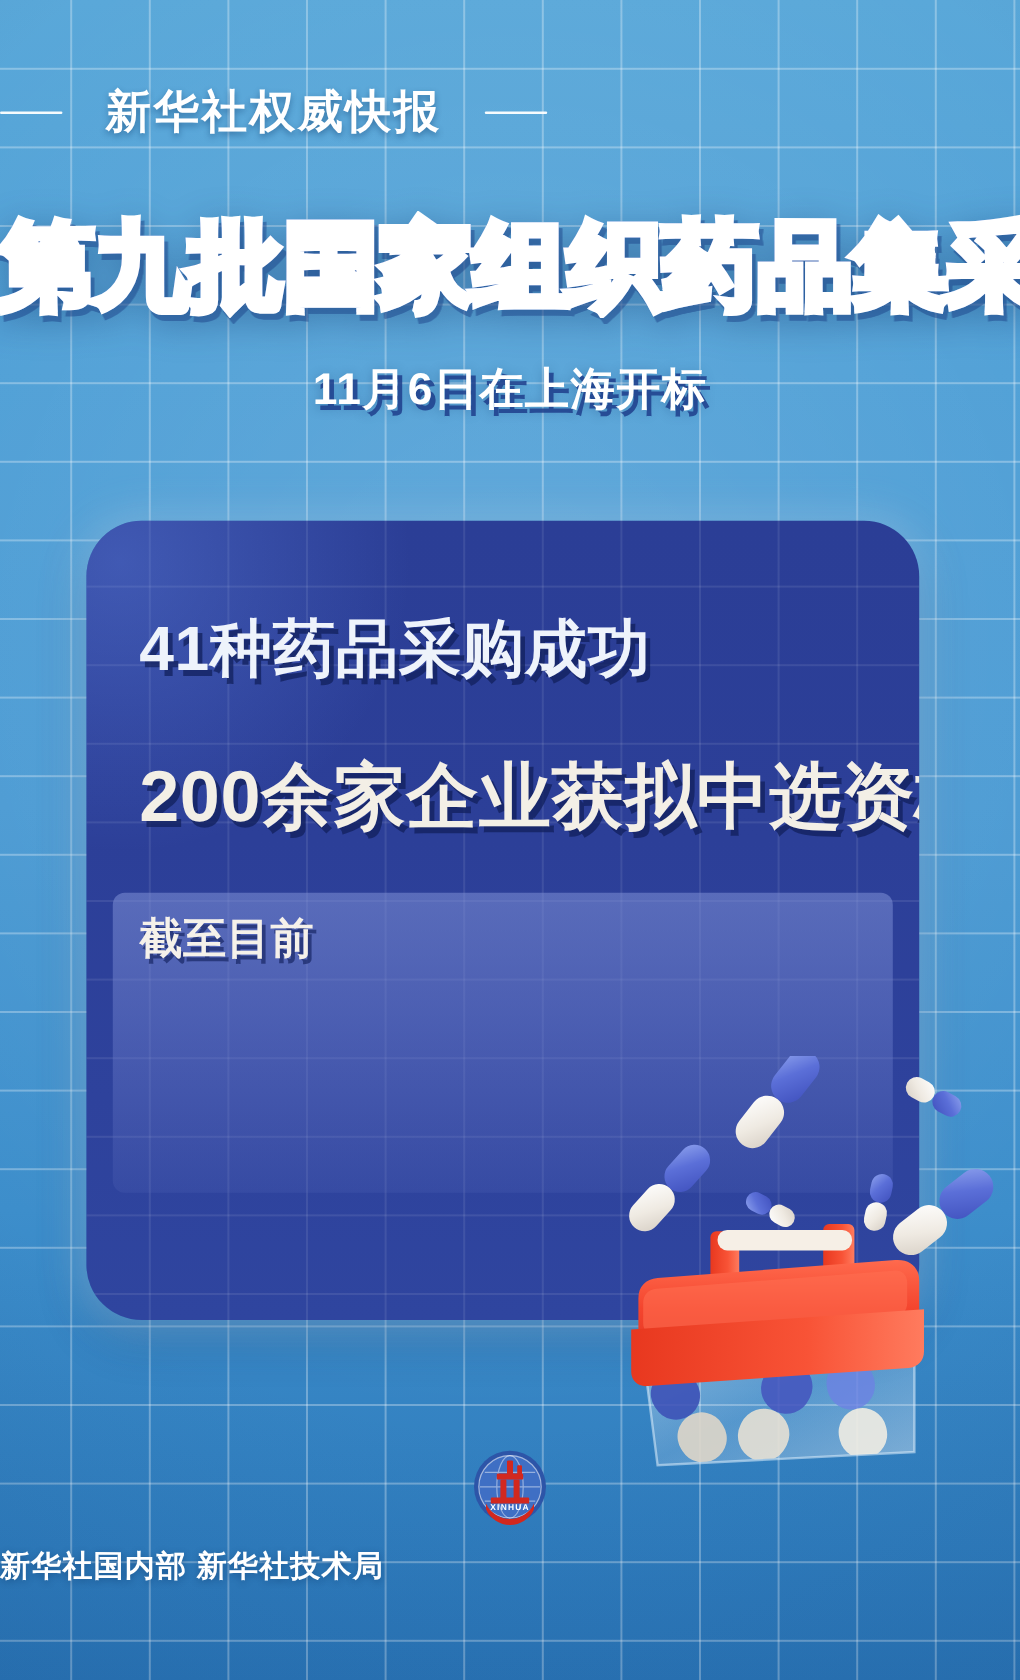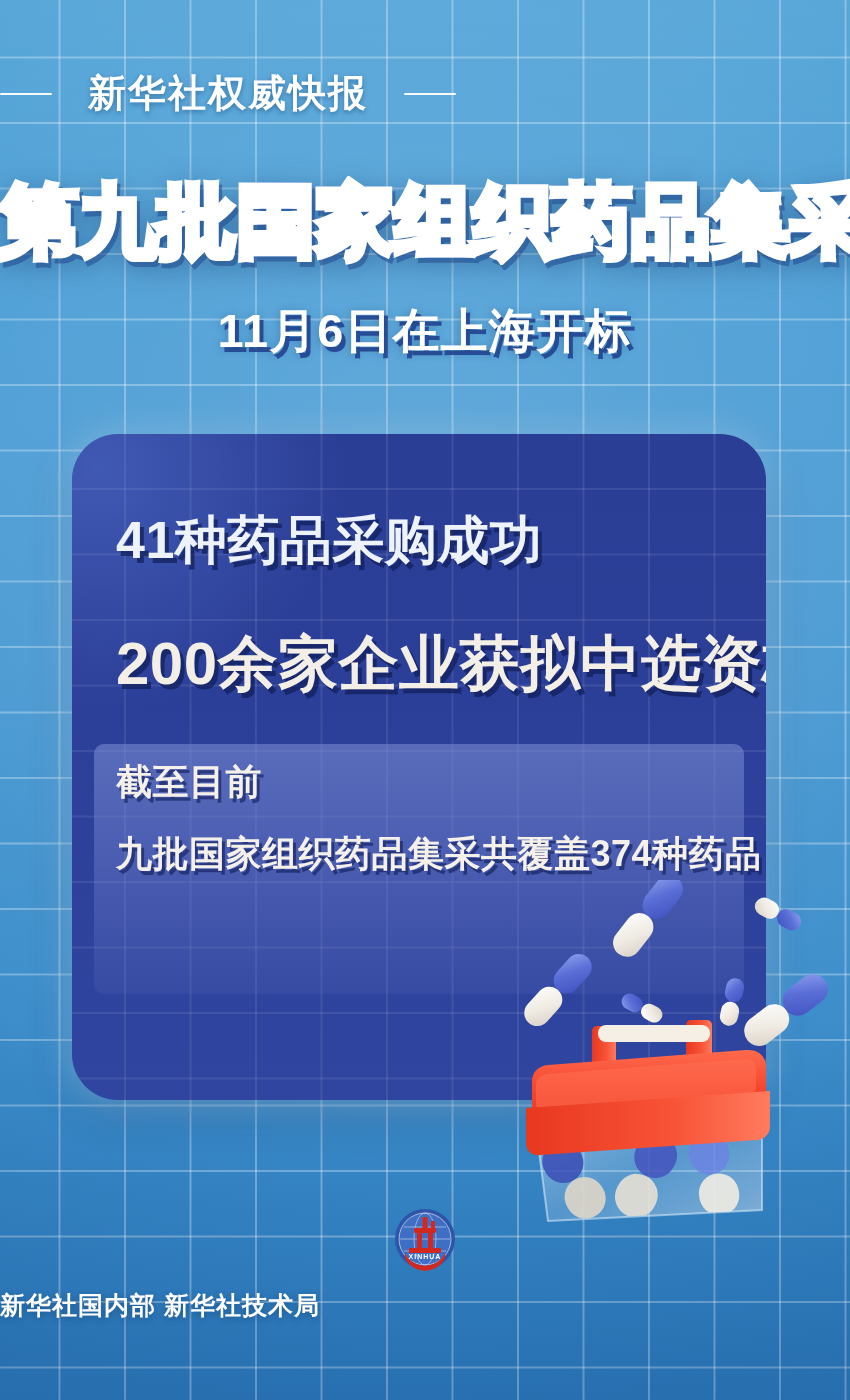--- a/index.html
+++ b/index.html
@@ -54,21 +54,21 @@
     -webkit-text-fill-color:transparent;
     -webkit-text-stroke:7px #ffffff;
     paint-order:stroke fill;
     filter:drop-shadow(3px 5px 0 rgba(25,60,130,.45)) drop-shadow(0 6px 14px rgba(15,50,100,.35));
     white-space:nowrap;
   }
 
   
   .subtitle{
     position:absolute;top:300px;left:0;width:850px;text-align:center;
-    font-size:47px;font-weight:bold;color:#ffffff;letter-spacing:1px;
+    font-size:37px;font-weight:bold;color:#ffffff;letter-spacing:1px;
     text-shadow:4px 5px 0 rgba(30,62,140,.85), 0 2px 10px rgba(15,45,95,.35);
     white-space:nowrap;
   }
 
   
   .card{
     position:absolute;left:72px;top:434px;width:694px;height:666px;
     border-radius:46px;
     background:
       linear-gradient(180deg,#2b3e96 0%,#2c3f98 40%,#2e429c 72%,#2f459f 100%);
@@ -156,21 +156,20 @@
 
     <div class="headline-block">
       <div class="hl1">41种药品采购成功</div>
       <div class="hl2">200余家企业获拟中选资格</div>
     </div>
 
     <div class="inner-panel"></div>
 
     <div class="body-block">
       <div class="bl">截至目前</div>
-      <div class="bl">九批国家组织药品集采共覆盖374种药品</div>
     </div>
   </div>
 
   <div class="illus">
     <svg width="350" height="345" viewBox="0 0 350 345" xmlns="http://www.w3.org/2000/svg">
       <defs>
         <linearGradient id="capBlue" x1="0" y1="0" x2="1" y2="1">
           <stop offset="0%" stop-color="#8fa3ee"></stop>
           <stop offset="45%" stop-color="#5b6fd8"></stop>
           <stop offset="100%" stop-color="#3f50bd"></stop>

